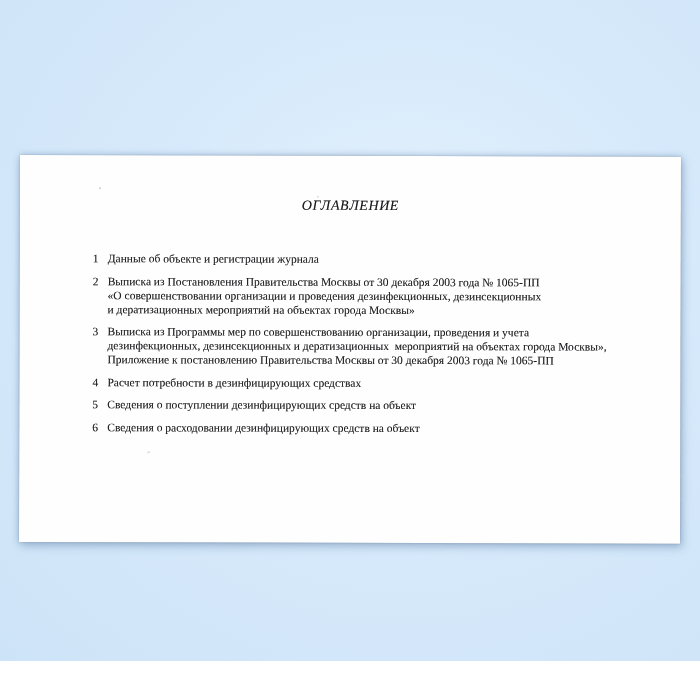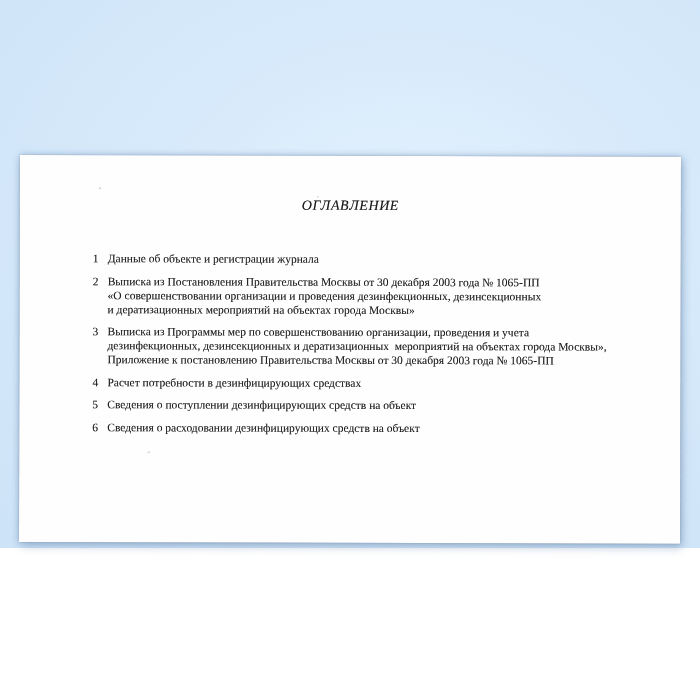--- a/index.html
+++ b/index.html
@@ -6,21 +6,21 @@
     margin: 0;
     padding: 0;
     width: 700px;
     height: 700px;
     overflow: hidden;
     font-family: "Liberation Serif", serif;
   }
   .scene {
     position: relative;
     width: 700px;
-    height: 548px;
+    height: 661px;
     background: radial-gradient(ellipse at 58% 42%, #e4f1fd 0%, #d7eafb 45%, #cde3f7 100%);
   }
   .paper {
     position: absolute;
     left: 20px;
     top: 155px;
     width: 661px;
     height: 387px;
     background: #fefefe;
     box-shadow:

